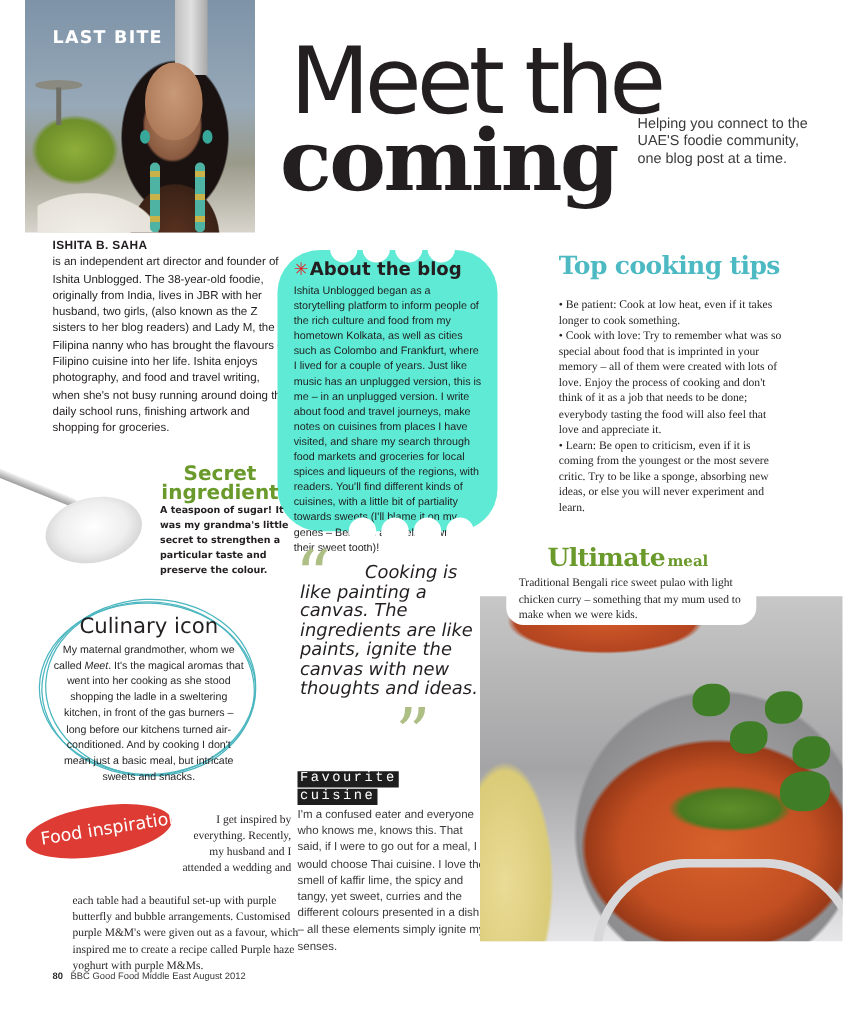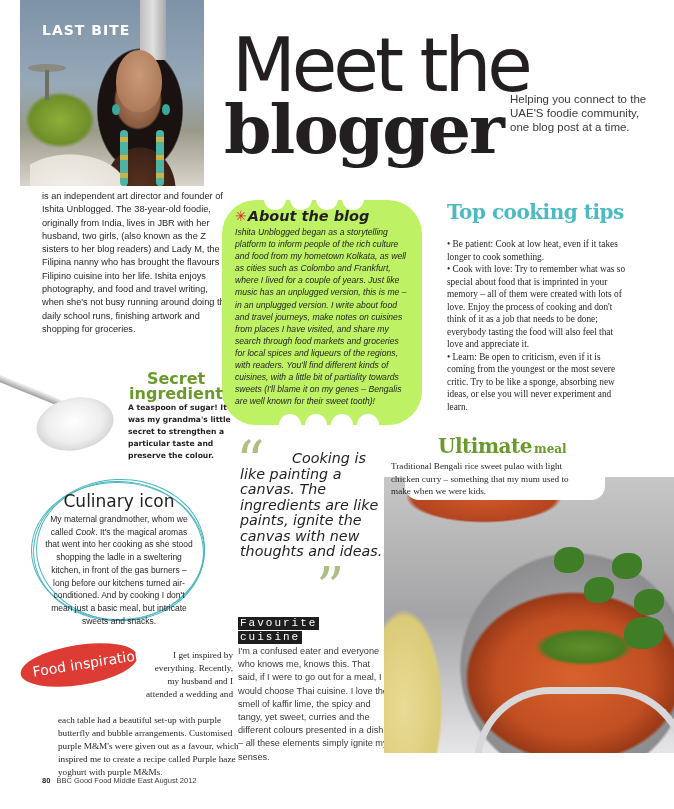--- a/index.html
+++ b/index.html
@@ -27,21 +27,21 @@
     
     .title-meet { left: 232px; top: 28px; font-size: 74px; line-height: 74px; font-family: "DejaVu Sans", sans-serif; font-weight: normal; letter-spacing: -4px; color: #231f20; }
     .title-blogger { left: 224px; top: 95px; font-size: 68px; line-height: 68px; font-family: "DejaVu Serif", serif; font-weight: bold; letter-spacing: -2px; color: #231f20; }
     .subtitle { left: 510px; top: 92px; width: 150px; font-size: 11.5px; line-height: 14px; color: #3a3a3a; font-family: "Liberation Sans", sans-serif; }
 
     
     .bio { left: 42px; top: 190px; width: 190px; font-size: 9.2px; line-height: 13.3px; color: #231f20; font-family: "Liberation Sans", sans-serif; }
     .bio .name { font-weight: bold; font-size: 9.5px; letter-spacing: 0.3px; }
 
     
-    .about { left: 222px; top: 200px; width: 200px; height: 225px; background: #bef264; border-radius: 34px; padding: 8px 13px 10px 13px; box-sizing: border-box; font-style: italic; }
+    .about { left: 222px; top: 200px; width: 176px; height: 225px; background: #5eead4; border-radius: 34px; padding: 8px 13px 10px 13px; box-sizing: border-box; }
     .scallop { position: absolute; width: 22px; height: 22px; border-radius: 50%; background: #ffffff; }
     .about-title { font-size: 14.5px; font-weight: bold; font-family: "DejaVu Sans", sans-serif; color: #231f20; line-height: 17px; margin-bottom: 1px; }
     .about-title .star { color: #e0262c; font-size: 14px; margin-right: 1px; }
     .about-body { font-size: 8.6px; line-height: 12.1px; color: #1e1e1e; }
 
     
     .tips-title { left: 447px; top: 200px; font-family: "DejaVu Serif", serif; font-size: 20px; color: #4dbac3; font-weight: bold; letter-spacing: -0.5px; }
     .tips { left: 447px; top: 238px; width: 180px; font-family: "Liberation Serif", serif; font-size: 9.3px; line-height: 12.5px; color: #231f20; }
 
     
@@ -84,21 +84,21 @@
         linear-gradient(180deg, #c7c7c7 0%, #a4a4a6 50%, #e6e6e8 100%);
     }
     .food .handle-ring { position: absolute; left: 90px; top: 210px; width: 200px; height: 70px; border: 7px solid #d8d8da; border-bottom: none; border-radius: 100px 100px 0 0; }
     .food .cilantro { position: absolute; width: 30px; height: 26px; border-radius: 50% 40% 50% 40%; background: #3f7e26; }
 
     
     .ultimate-box { left: 405px; top: 432px; width: 200px; height: 68px; background: #ffffff; border-radius: 0 0 14px 14px; }
     .ultimate-title { left: 438px; top: 434px; font-family: "DejaVu Serif", serif; color: #6b9a2c; }
     .ultimate-title .big { font-size: 20px; font-weight: bold; letter-spacing: -0.5px; }
     .ultimate-title .small { font-size: 12px; font-weight: bold; margin-left: 2px; }
-    .ultimate-body { left: 391px; top: 460px; width: 185px; font-family: "Liberation Serif", serif; font-size: 9.2px; line-height: 12.5px; color: #231f20; }
+    .ultimate-body { left: 415px; top: 460px; width: 185px; font-family: "Liberation Serif", serif; font-size: 9.2px; line-height: 12.5px; color: #231f20; }
 
     
     .footer { left: 42px; top: 776px; font-size: 7.5px; color: #3a3a3a; }
     .footer .page { font-weight: bold; color: #231f20; margin-right: 4px; }
   </style>
 </head>
 <body>
 
 <div class="abs photo">
   <div class="pillar"></div>
@@ -107,24 +107,25 @@
   <div class="shirt"></div>
   <div class="face"></div>
   <div class="earring" style="left:92px;"></div>
   <div class="earring" style="left:142px;"></div>
   <div class="necklace"></div>
   <div class="necklace n2"></div>
 </div>
 <div class="abs last-bite">LAST BITE</div>
 
 <div class="abs title-meet">Meet the</div>
-<div class="abs title-blogger">blogger</div>
+<div class="abs title-blogger">coming</div>
 <div class="abs subtitle">Helping you connect to the UAE'S foodie community, one blog post at a time.</div>
 
 <div class="abs bio">
+  <div class="name">ISHITA B. SAHA</div>
   <div>is an independent art director and founder of Ishita Unblogged. The 38-year-old foodie, originally from India, lives in JBR with her husband, two girls, (also known as the Z sisters to her blog readers) and Lady M, the Filipina nanny who has brought the flavours of Filipino cuisine into her life. Ishita enjoys photography, and food and travel writing, when she's not busy running around doing the daily school runs, finishing artwork and shopping for groceries.</div>
 </div>
 
 <div class="abs about">
   <div class="about-title">
     <span class="star">✳</span><span>About the blog</span>
   </div>
   <div class="about-body">Ishita Unblogged began as a storytelling platform to inform people of the rich culture and food from my hometown Kolkata, as well as cities such as Colombo and Frankfurt, where I lived for a couple of years. Just like music has an unplugged version, this is me – in an unplugged version. I write about food and travel journeys, make notes on cuisines from places I have visited, and share my search through food markets and groceries for local spices and liqueurs of the regions, with readers. You'll find different kinds of cuisines, with a little bit of partiality towards sweets (I'll blame it on my genes – Bengalis are well known for their sweet tooth)!</div>
 </div>
 <div class="abs scallop" style="left:264px; top:188px;"></div>
@@ -151,21 +152,21 @@
   <div>Secret</div>
   <div>ingredient</div>
 </div>
 <div class="abs secret-body">A teaspoon of sugar! It was my grandma's little secret to strengthen a particular taste and preserve the colour.</div>
 
 <div class="abs culinary">
   <div class="ring" style="left:0; top:0; width:170px; height:140px; transform:rotate(-3deg);"></div>
   <div class="ring" style="left:3px; top:2px; width:166px; height:138px; transform:rotate(4deg);"></div>
   <div class="ring" style="left:-2px; top:3px; width:172px; height:136px; transform:rotate(1deg);"></div>
   <div class="culinary-title">Culinary icon</div>
-  <div class="culinary-body"><span>My maternal grandmother, whom we called </span><em>Cook</em><span>. It's the magical aromas that went into her cooking as she stood shopping the ladle in a sweltering kitchen, in front of the gas burners – long before our kitchens turned air-conditioned. And by cooking I don't mean just a basic meal, but intricate sweets and snacks.</span></div>
+  <div class="culinary-body"><span>My maternal grandmother, whom we called </span><em>Meet</em><span>. It's the magical aromas that went into her cooking as she stood shopping the ladle in a sweltering kitchen, in front of the gas burners – long before our kitchens turned air-conditioned. And by cooking I don't mean just a basic meal, but intricate sweets and snacks.</span></div>
 </div>
 
 <div class="abs insp-badge"></div>
 <div class="abs insp-label">Food inspiration</div>
 <div class="abs insp-text-a">I get inspired by everything. Recently, my husband and I attended a wedding and</div>
 <div class="abs insp-text-b">each table had a beautiful set-up with purple butterfly and bubble arrangements. Customised purple M&amp;M's were given out as a favour, which inspired me to create a recipe called Purple haze yoghurt with purple M&amp;Ms.</div>
 
 <div class="abs quote-open">“</div>
 <div class="abs quote"><span style="display:inline-block; width:52px;"></span><span>Cooking is like painting a canvas. The ingredients are like paints, ignite the canvas with new thoughts and ideas.</span></div>
 <div class="abs quote-close">”</div>

